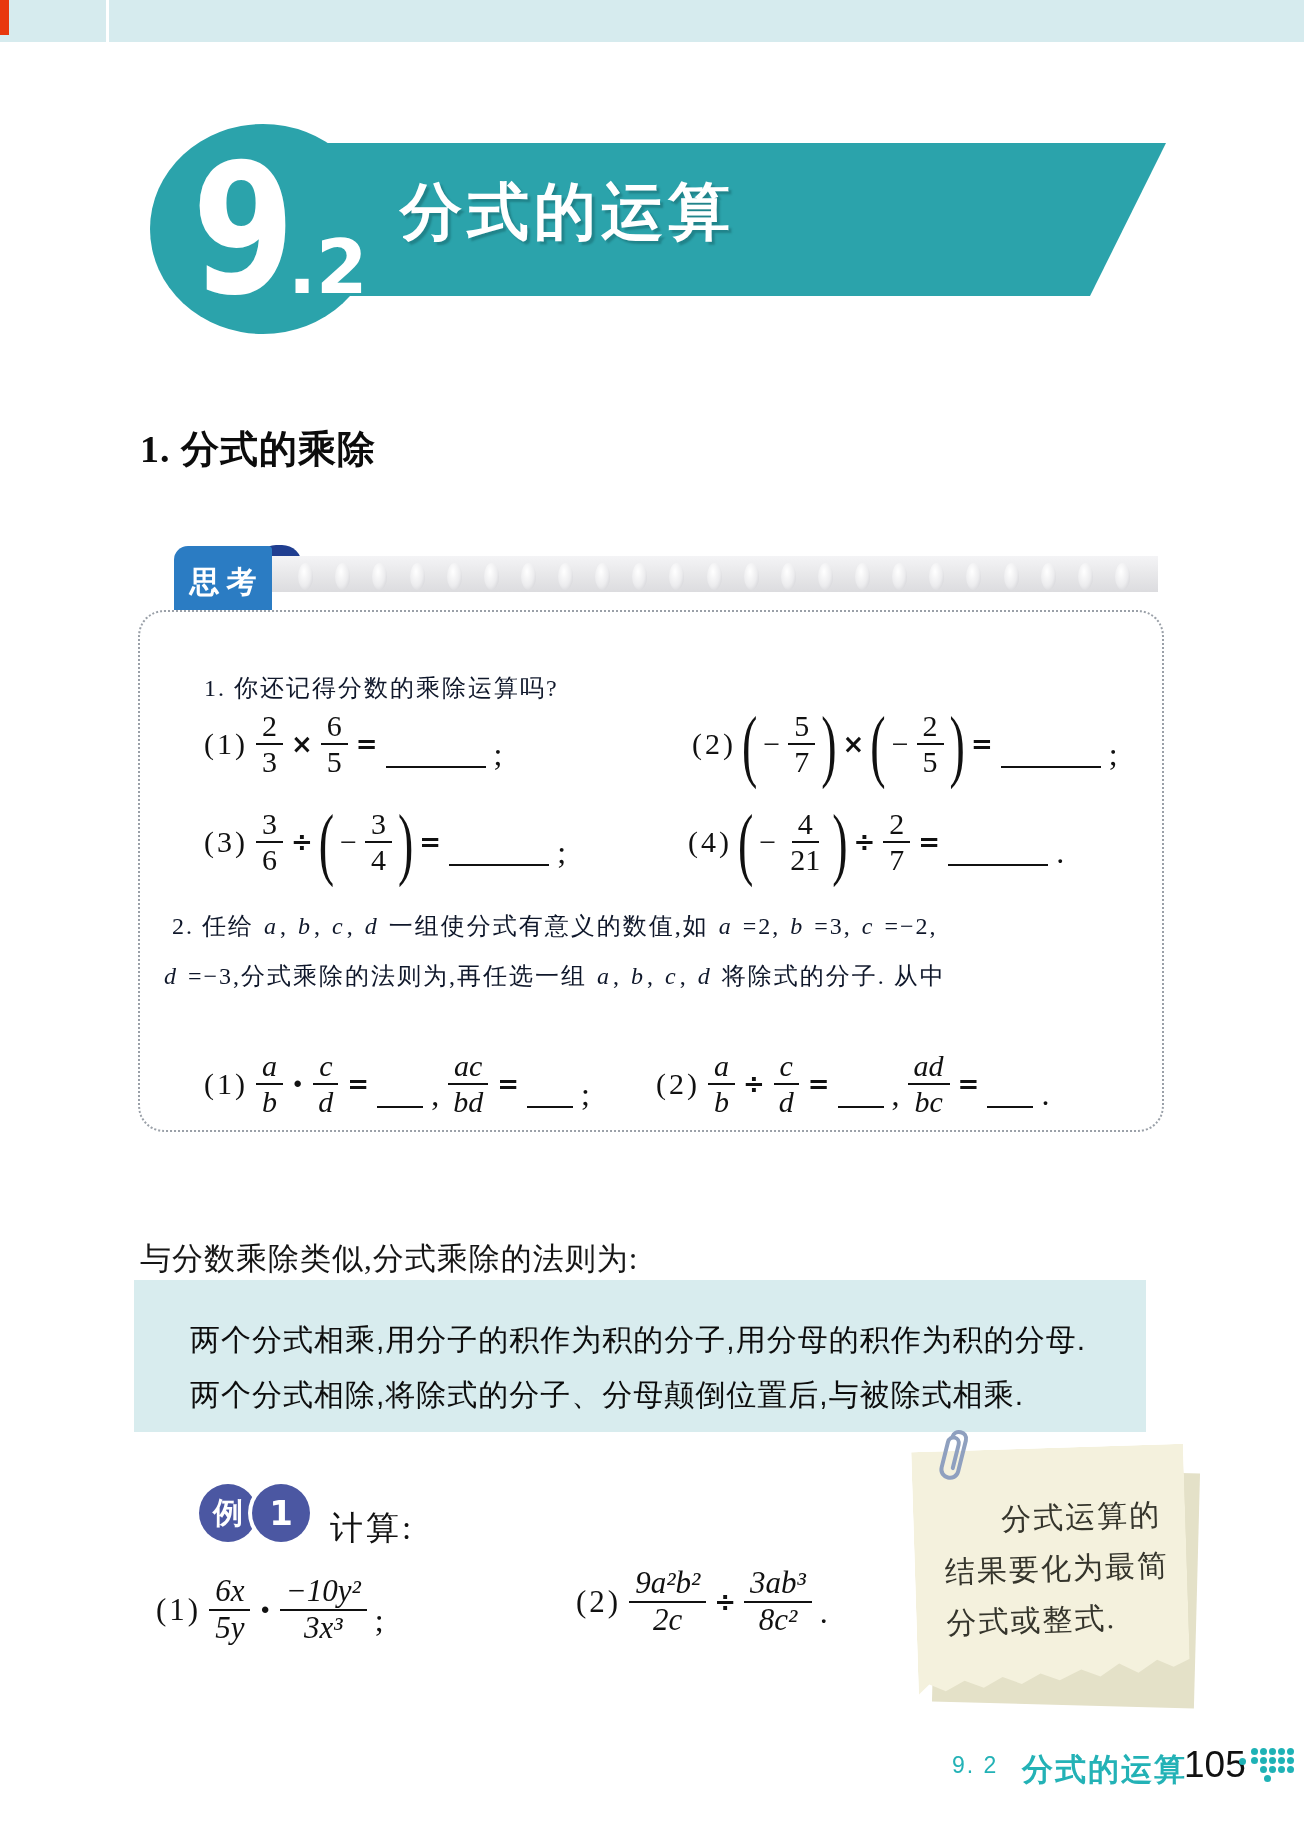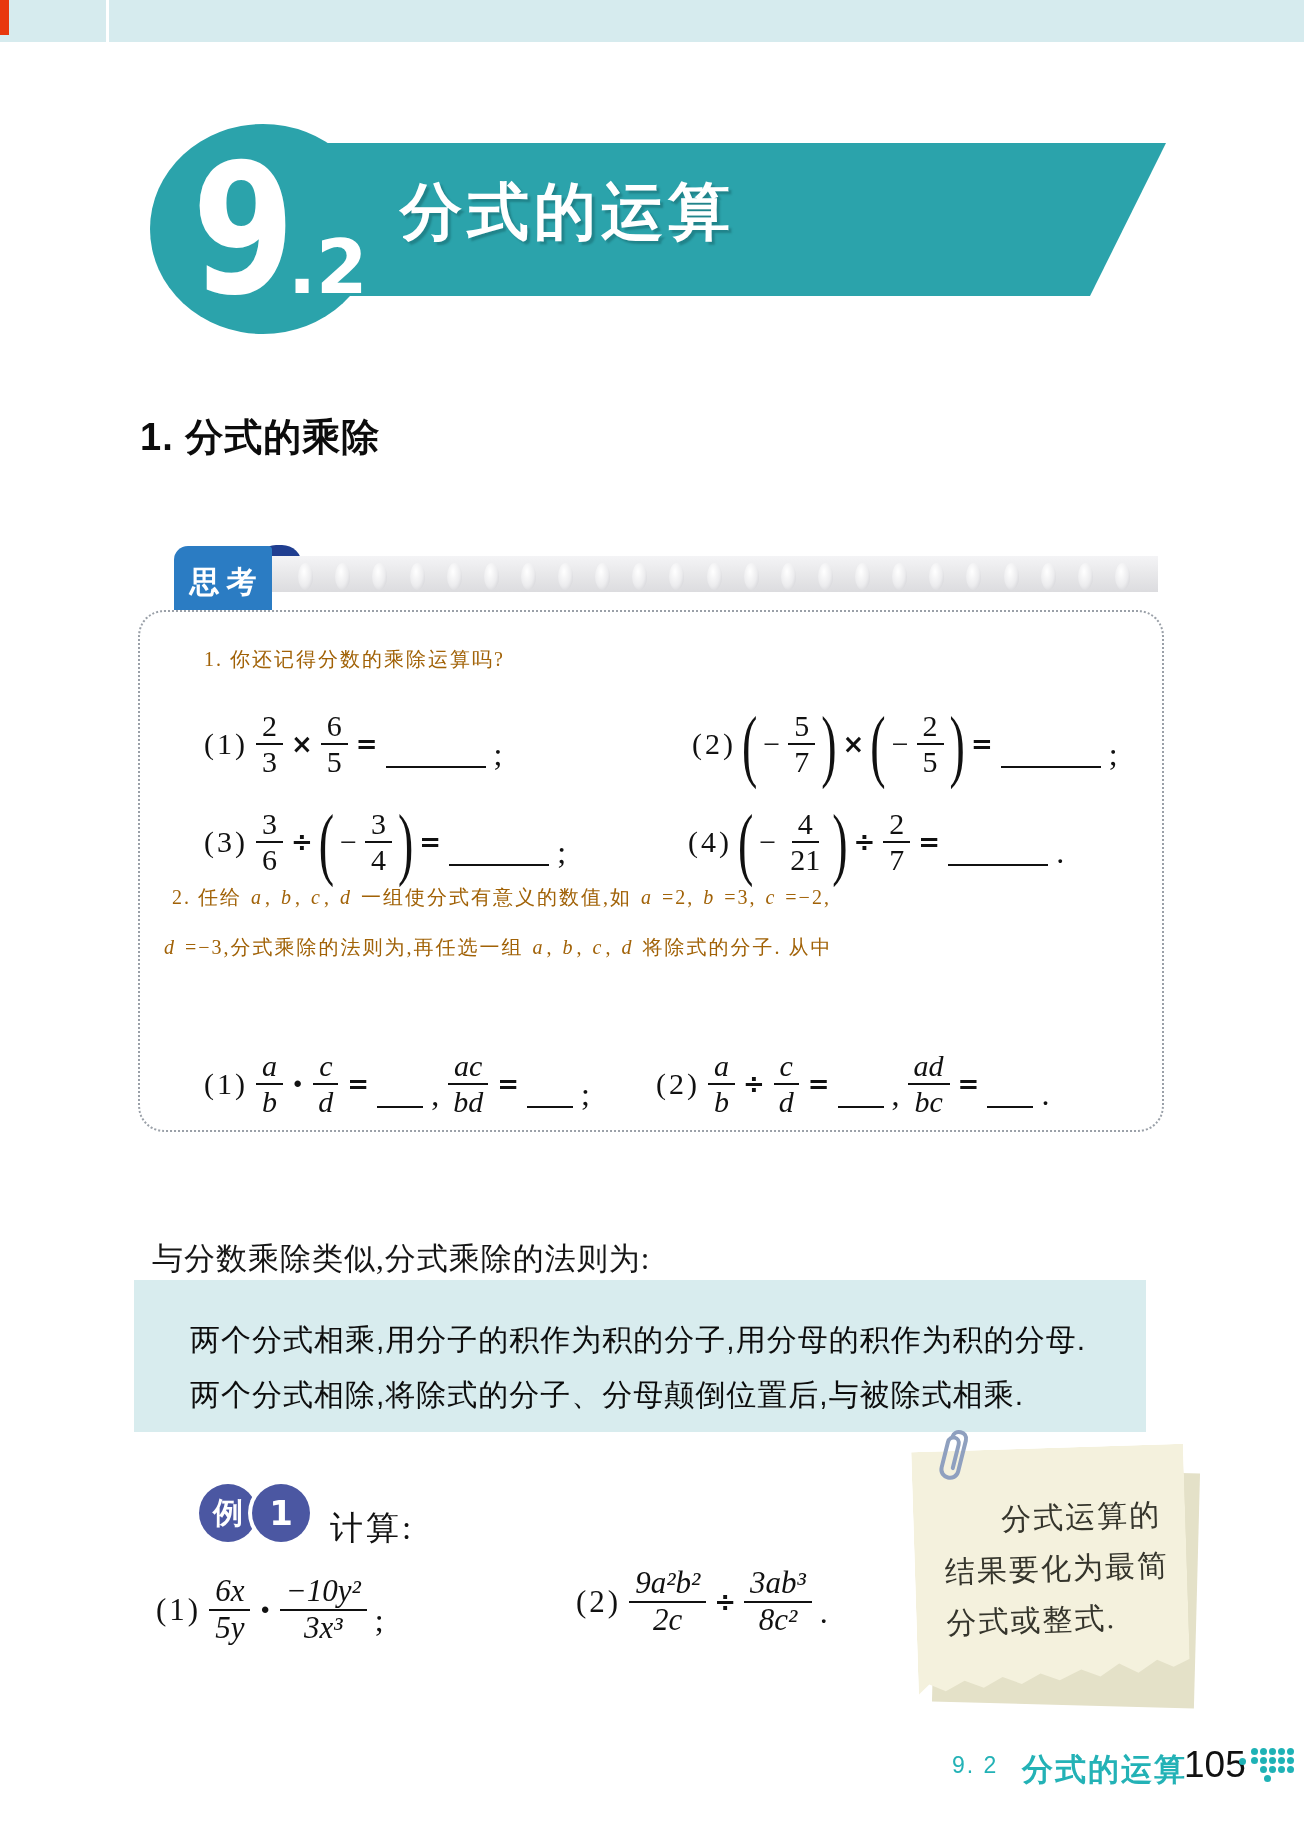--- a/index.html
+++ b/index.html
@@ -16,39 +16,39 @@
   .blob{left:150px;top:124px;width:226px;height:210px;border-radius:50%;background:#2ba3ab;}
   .bar{left:282px;top:143px;width:884px;height:153px;background:#2ba3ab;
        clip-path:polygon(0 0,100% 0,calc(100% - 76px) 100%,0 100%);}
   .nine{left:192px;top:140px;font-size:180px;line-height:180px;font-weight:bold;color:#fff;
         font-family:"DejaVu Sans",sans-serif;transform:scaleX(.82);transform-origin:left top;}
   .suffix{left:288px;top:230px;font-size:74px;line-height:74px;font-weight:bold;color:#fff;
         font-family:"DejaVu Sans",sans-serif;}
   .banner-title{left:400px;top:170px;font-size:62px;font-weight:bold;color:#fff;letter-spacing:5px;
         text-shadow:3px 3px 2px rgba(0,40,45,.25);}
 
-  .heading{left:140px;top:412px;font-size:38px;font-weight:bold;color:#0c0c0c;letter-spacing:1px;}
+  .heading{left:140px;top:424px;font-size:38px;font-weight:bold;color:#0c0c0c;letter-spacing:1px;font-family:Liberation Serif, serif;}
 
   
   .fold{left:256px;top:545px;width:46px;height:42px;background:#203e90;border-radius:20px 20px 0 0;}
   .strip{left:270px;top:556px;width:888px;height:36px;
          background:linear-gradient(180deg,#f4f4f6 0%,#e9e9eb 45%,#dcdcdf 100%);
          display:flex;justify-content:space-evenly;align-items:flex-end;padding:0 6px;box-sizing:border-box;}
   .hole{width:15px;height:27px;border-radius:50%;margin-bottom:2px;
         background:radial-gradient(ellipse at 40% 32%,#ffffff 0%,#ececee 55%,#c8c8cd 100%);}
   .flag{left:174px;top:546px;width:98px;height:158px;background:#2b7cc3;
         border-radius:14px 4px 0 0;
         clip-path:polygon(0 0,100% 0,100% 70%,50% 100%,0 70%);
         text-align:center;box-sizing:border-box;padding-top:16px;}
   .flag-label{font-size:30px;font-weight:bold;color:#fff;letter-spacing:7px;margin-left:7px;}
   .think-box{left:138px;top:610px;width:1026px;height:522px;border:2px dotted #9aa0a8;
         border-radius:26px;background:#fff;box-sizing:border-box;}
 
   .kai{font-family:"Liberation Serif","DejaVu Serif",serif;}
-  .cn{font-size:20px;color:#a16207;letter-spacing:2px;}
+  .cn{font-size:24px;color:#0f172a;letter-spacing:2px;margin-top:26px;}
   .vit{font-family:"Liberation Serif",serif;font-style:italic;padding:0 2px;}
 
   
   .prob{display:inline-flex;align-items:center;height:88px;font-family:"Liberation Serif",serif;
         font-size:30px;color:#111;white-space:nowrap;}
   .prob>*{margin:0 4px;}
   .tag{letter-spacing:3px;}
   .frac{display:inline-flex;flex-direction:column;align-items:center;line-height:1.12;
         font-family:"Liberation Serif",serif;}
   .frac .num{padding:0 6px;border-bottom:2px solid #111;}
@@ -57,21 +57,21 @@
   .op{font-family:"DejaVu Sans",sans-serif;font-size:26px;font-weight:600;}
   .cdot{font-size:40px;font-weight:bold;line-height:10px;}
   .eq{font-family:"DejaVu Sans",sans-serif;font-size:26px;font-weight:600;}
   .bp{display:inline-block;font-size:46px;font-weight:400;transform:scaleY(1.75);padding:0 1px;margin:0 1px;}
   .minus{font-size:30px;}
   .blank{display:inline-block;width:100px;height:1px;border-bottom:2px solid #111;transform:translateY(22px);}
   .blank.small{width:46px;}
   .tail{transform:translateY(10px);font-size:32px;}
 
   
-  .law-intro{left:152px;top:1238px;font-size:31px;color:#161616;letter-spacing:1px;}
+  .law-intro{left:140px;top:1238px;font-size:31px;color:#161616;letter-spacing:1px;}
   .rules-box{left:134px;top:1280px;width:1012px;height:152px;background:#d8ecee;}
   .rule-line{font-size:30px;color:#0d0d0d;letter-spacing:1px;}
 
   
   .badge{width:58px;height:58px;border-radius:50%;background:#4b57a2;color:#fff;text-align:center;}
   .badge span{display:block;line-height:58px;font-weight:bold;}
   .b1{left:199px;top:1484px;}
   .b2{left:252px;top:1484px;box-shadow:0 0 0 4px #fff;}
   .badge-li{font-size:30px;}
   .badge-num{font-size:34px;font-family:"DejaVu Sans",sans-serif;}

